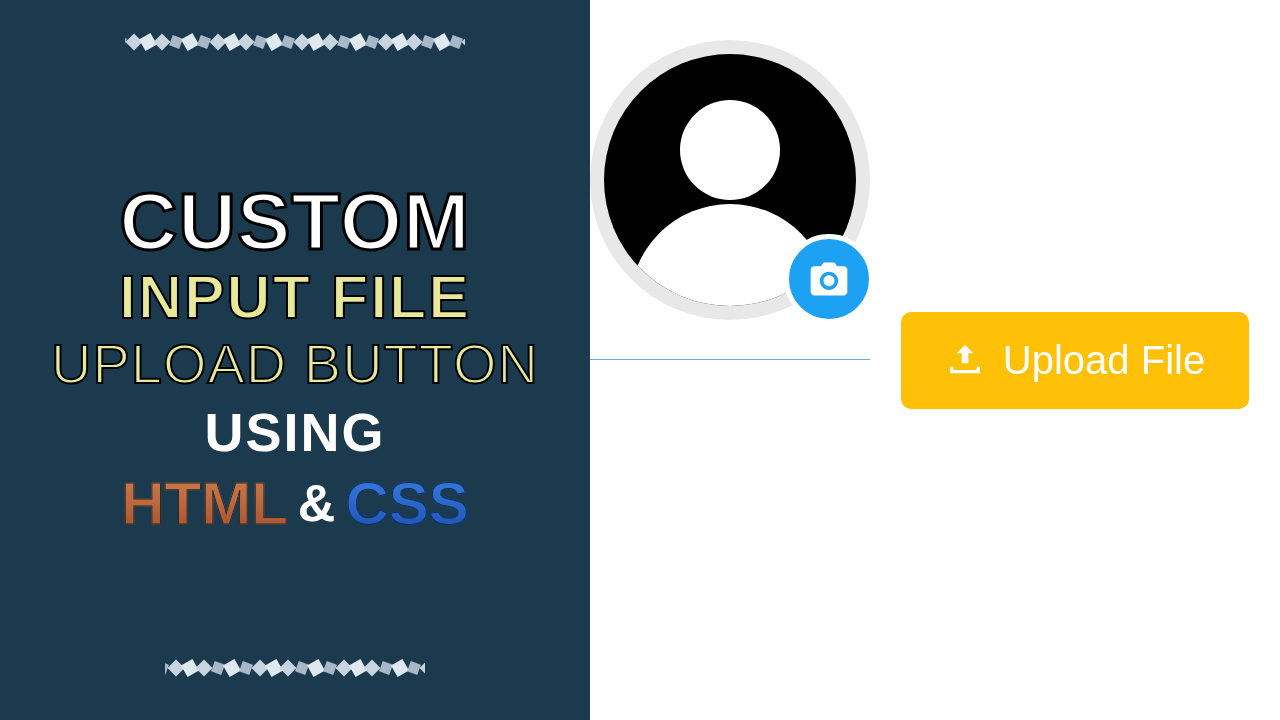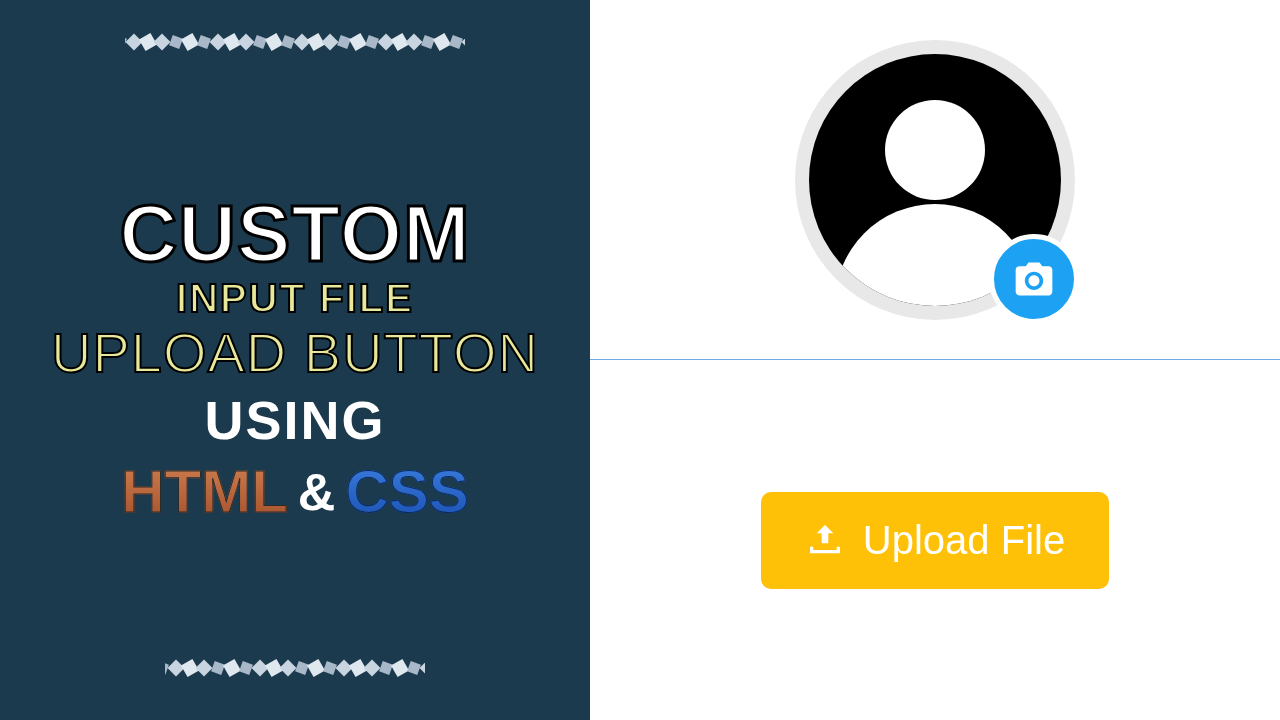--- a/index.html
+++ b/index.html
@@ -51,21 +51,21 @@
 }
 .t-custom {
   font-size: 80px;
   font-weight: 900;
   color: #ffffff;
   -webkit-text-stroke: 3px #000;
   letter-spacing: 1px;
   line-height: 1;
 }
 .t-input {
-  font-size: 40px;
+  font-size: 61px;
   font-weight: 700;
   color: #e8e89a;
   -webkit-text-stroke: 2px #000;
   letter-spacing: 2px;
   line-height: 1.1;
 }
 .t-upload {
   font-size: 56px;
   font-weight: 400;
   color: #e8e89a;
@@ -103,21 +103,21 @@
   -webkit-background-clip: text;
   -webkit-text-fill-color: transparent;
   -webkit-text-stroke: 1px #0a2a5a;
 }
 
 .right-panel {
   width: 690px;
   height: 720px;
   background: #fff;
   display: flex;
-  flex-direction: column;
+  flex-direction: row;
 }
 .right-top {
   height: 360px;
   border-bottom: 1px solid #6fa8e8;
   display: flex;
   align-items: center;
   justify-content: center;
   position: relative;
 }
 .avatar-wrap {

